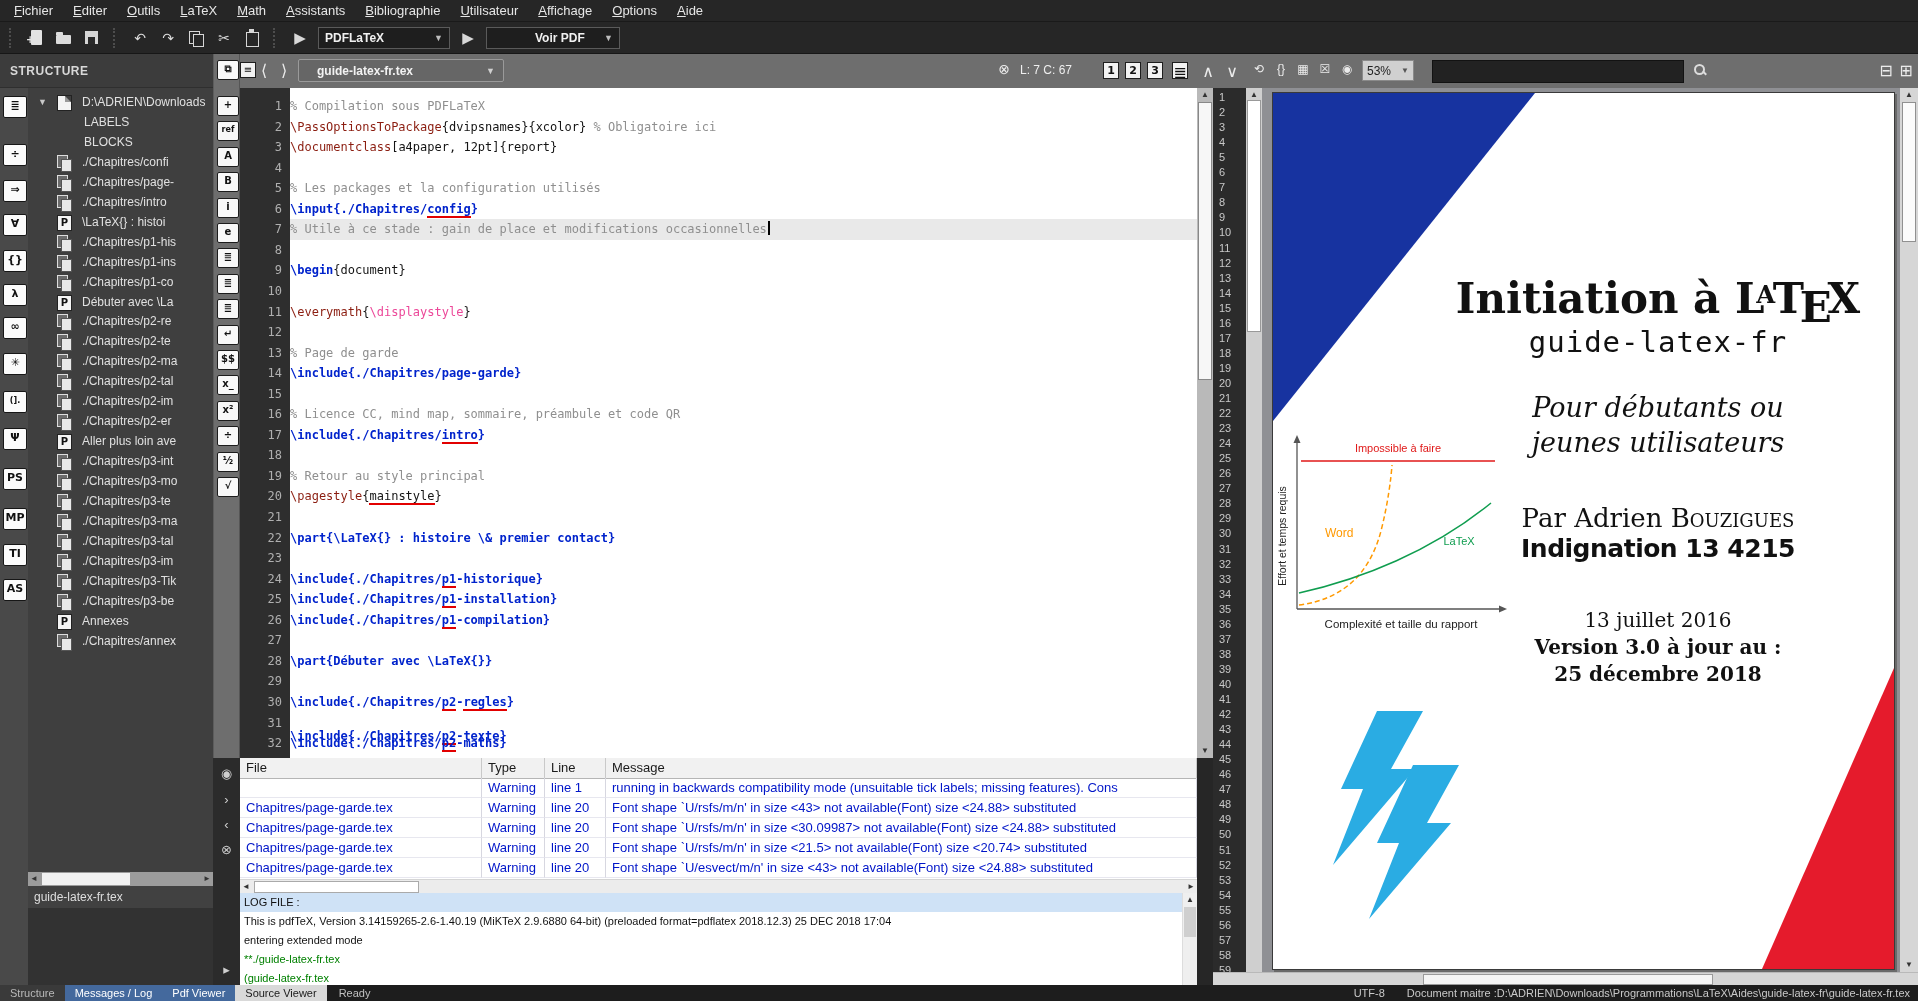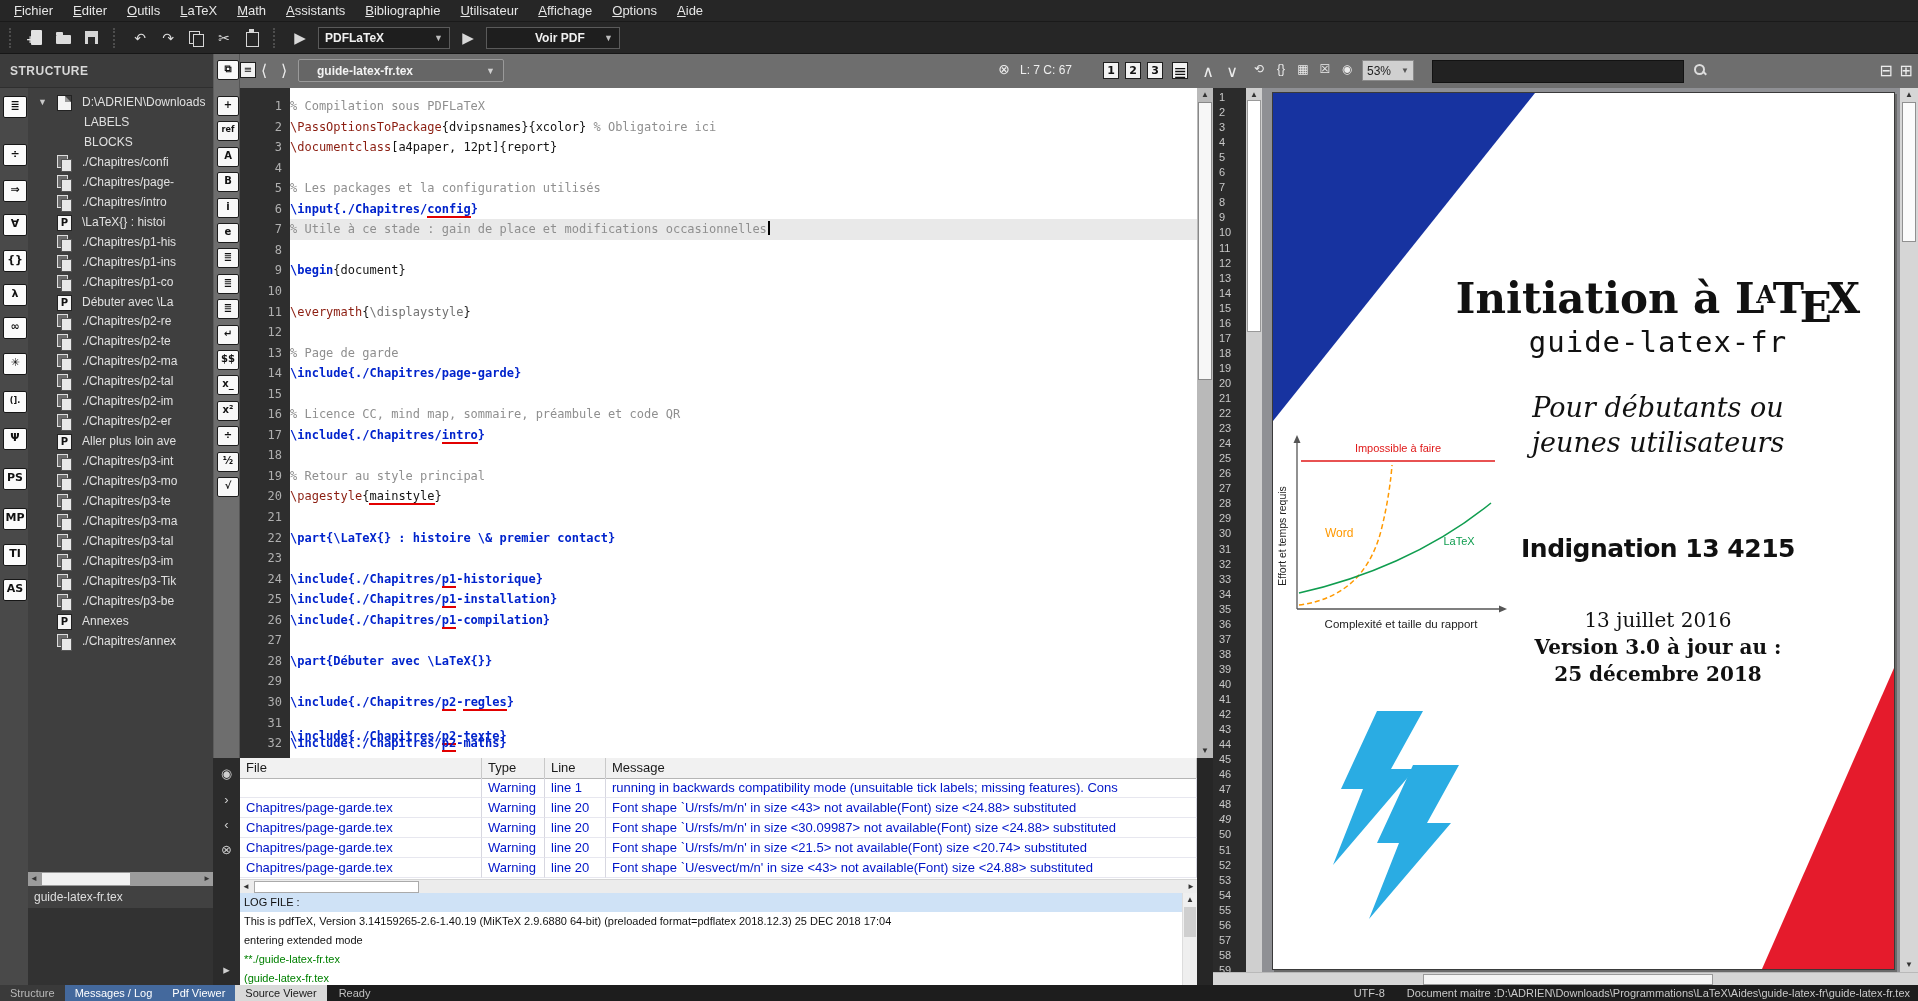--- a/index.html
+++ b/index.html
@@ -72,21 +72,21 @@
             color:#111;font:bold 10px/16px "DejaVu Sans",sans-serif;text-align:center;overflow:hidden;}
 
   
   #gutter{left:240px;top:88px;width:50px;height:670px;background:#2e2e2e;}
   .lnum{position:absolute;right:8px;height:21px;color:#b0b0b0;font:12px/21px "DejaVu Sans Mono",monospace;}
   #editor{left:290px;top:88px;width:1079px;height:670px;background:#ffffff;overflow:hidden;}
   .cline{position:absolute;left:0;width:100%;height:21px;font:12px/21px "DejaVu Sans Mono",monospace;white-space:pre;color:#141414;}
   .cline.cur{background:#e9e9e9;}
   .tk-c{color:#8f8f8f;}
   .tk-m{color:#8b1d10;}
-  .tk-r{color:#737373;margin-top:31px;}
+  .tk-r{color:#ec4899;margin-top:31px;}
   .tk-b{color:#0023cc;font-weight:bold;}
   .tk-k{color:#141414;}
   .tk-u{border-bottom:2px solid #e20000;}
   .caret-bar{display:inline-block;width:2px;height:14px;background:#000;vertical-align:-2px;margin-left:1px;}
   #ed-vscroll{left:1197px;top:88px;width:16px;height:670px;background:#b9b9b9;}
   #ed-vscroll .thumb{position:absolute;left:1px;top:14px;width:14px;height:278px;background:#f7f7f7;border:1px solid #888;box-sizing:border-box;}
 
   
   #log-strip{left:213px;top:758px;width:27px;height:227px;background:#2b2b2b;}
   .lsico{position:absolute;left:0;width:27px;text-align:center;color:#cfcfcf;font-size:13px;}
@@ -555,21 +555,21 @@
       <div class="pnum" style="top: 573.9px;">39</div>
       <div class="pnum" style="top: 588.95px;">40</div>
       <div class="pnum" style="top: 604px;">41</div>
       <div class="pnum" style="top: 619.05px;">42</div>
       <div class="pnum" style="top: 634.1px;">43</div>
       <div class="pnum" style="top: 649.15px;">44</div>
       <div class="pnum" style="top: 664.2px;">45</div>
       <div class="pnum" style="top: 679.25px;">46</div>
       <div class="pnum" style="top: 694.3px;">47</div>
       <div class="pnum" style="top: 709.35px;">48</div>
-      <div class="pnum" style="top: 724.4px; font-style: italic;">49</div>
+      <div class="pnum" style="top: 724.4px;">49</div>
       <div class="pnum" style="top: 739.45px;">50</div>
       <div class="pnum" style="top: 754.5px;">51</div>
       <div class="pnum" style="top: 769.55px;">52</div>
       <div class="pnum" style="top: 784.6px;">53</div>
       <div class="pnum" style="top: 799.65px;">54</div>
       <div class="pnum" style="top: 814.7px;">55</div>
       <div class="pnum" style="top: 829.75px;">56</div>
       <div class="pnum" style="top: 844.8px;">57</div>
       <div class="pnum" style="top: 859.85px;">58</div>
       <div class="pnum" style="top: 874.9px;">59</div>
@@ -582,20 +582,21 @@
     <div id="pdf-page">
       <svg width="621" height="876" viewBox="0 0 621 876" style="position:absolute;left:0;top:0;">
         <polygon id="tri-blue" points="0,0 262,0 0,328" fill="#1733a0"></polygon>
         <polygon id="tri-red" points="621,575 621,876 489,876" fill="#e51b2c"></polygon>
       </svg>
 
       <div id="pv-title" class="pdf-text">Initiation à L<span class="lxA">A</span>T<span class="lxE">E</span>X</div>
       <div id="pv-sub" class="pdf-text">guide-latex-fr</div>
       <div id="pv-tag1" class="pdf-text">Pour débutants ou</div>
       <div id="pv-tag2" class="pdf-text">jeunes utilisateurs</div>
+      <div id="pv-author" class="pdf-text">Par Adrien <span class="sc">Bouzigues</span></div>
       <div id="pv-org" class="pdf-text">Indignation 13 4215</div>
       <div id="pv-date1" class="pdf-text">13 juillet 2016</div>
       <div id="pv-version" class="pdf-text">Version 3.0 à jour au :</div>
       <div id="pv-date2" class="pdf-text">25 décembre 2018</div>
 
       <svg id="cover-chart" width="240" height="212" viewBox="0 0 240 212" style="position:absolute;left:4px;top:338px;">
         <line x1="20" y1="10" x2="20" y2="178" stroke="#555" stroke-width="1.3"></line>
         <polygon points="20,4 16.5,12 23.5,12" fill="#555"></polygon>
         <line x1="20" y1="178" x2="224" y2="178" stroke="#555" stroke-width="1.3"></line>
         <polygon points="230,178 222,174.5 222,181.5" fill="#555"></polygon>

